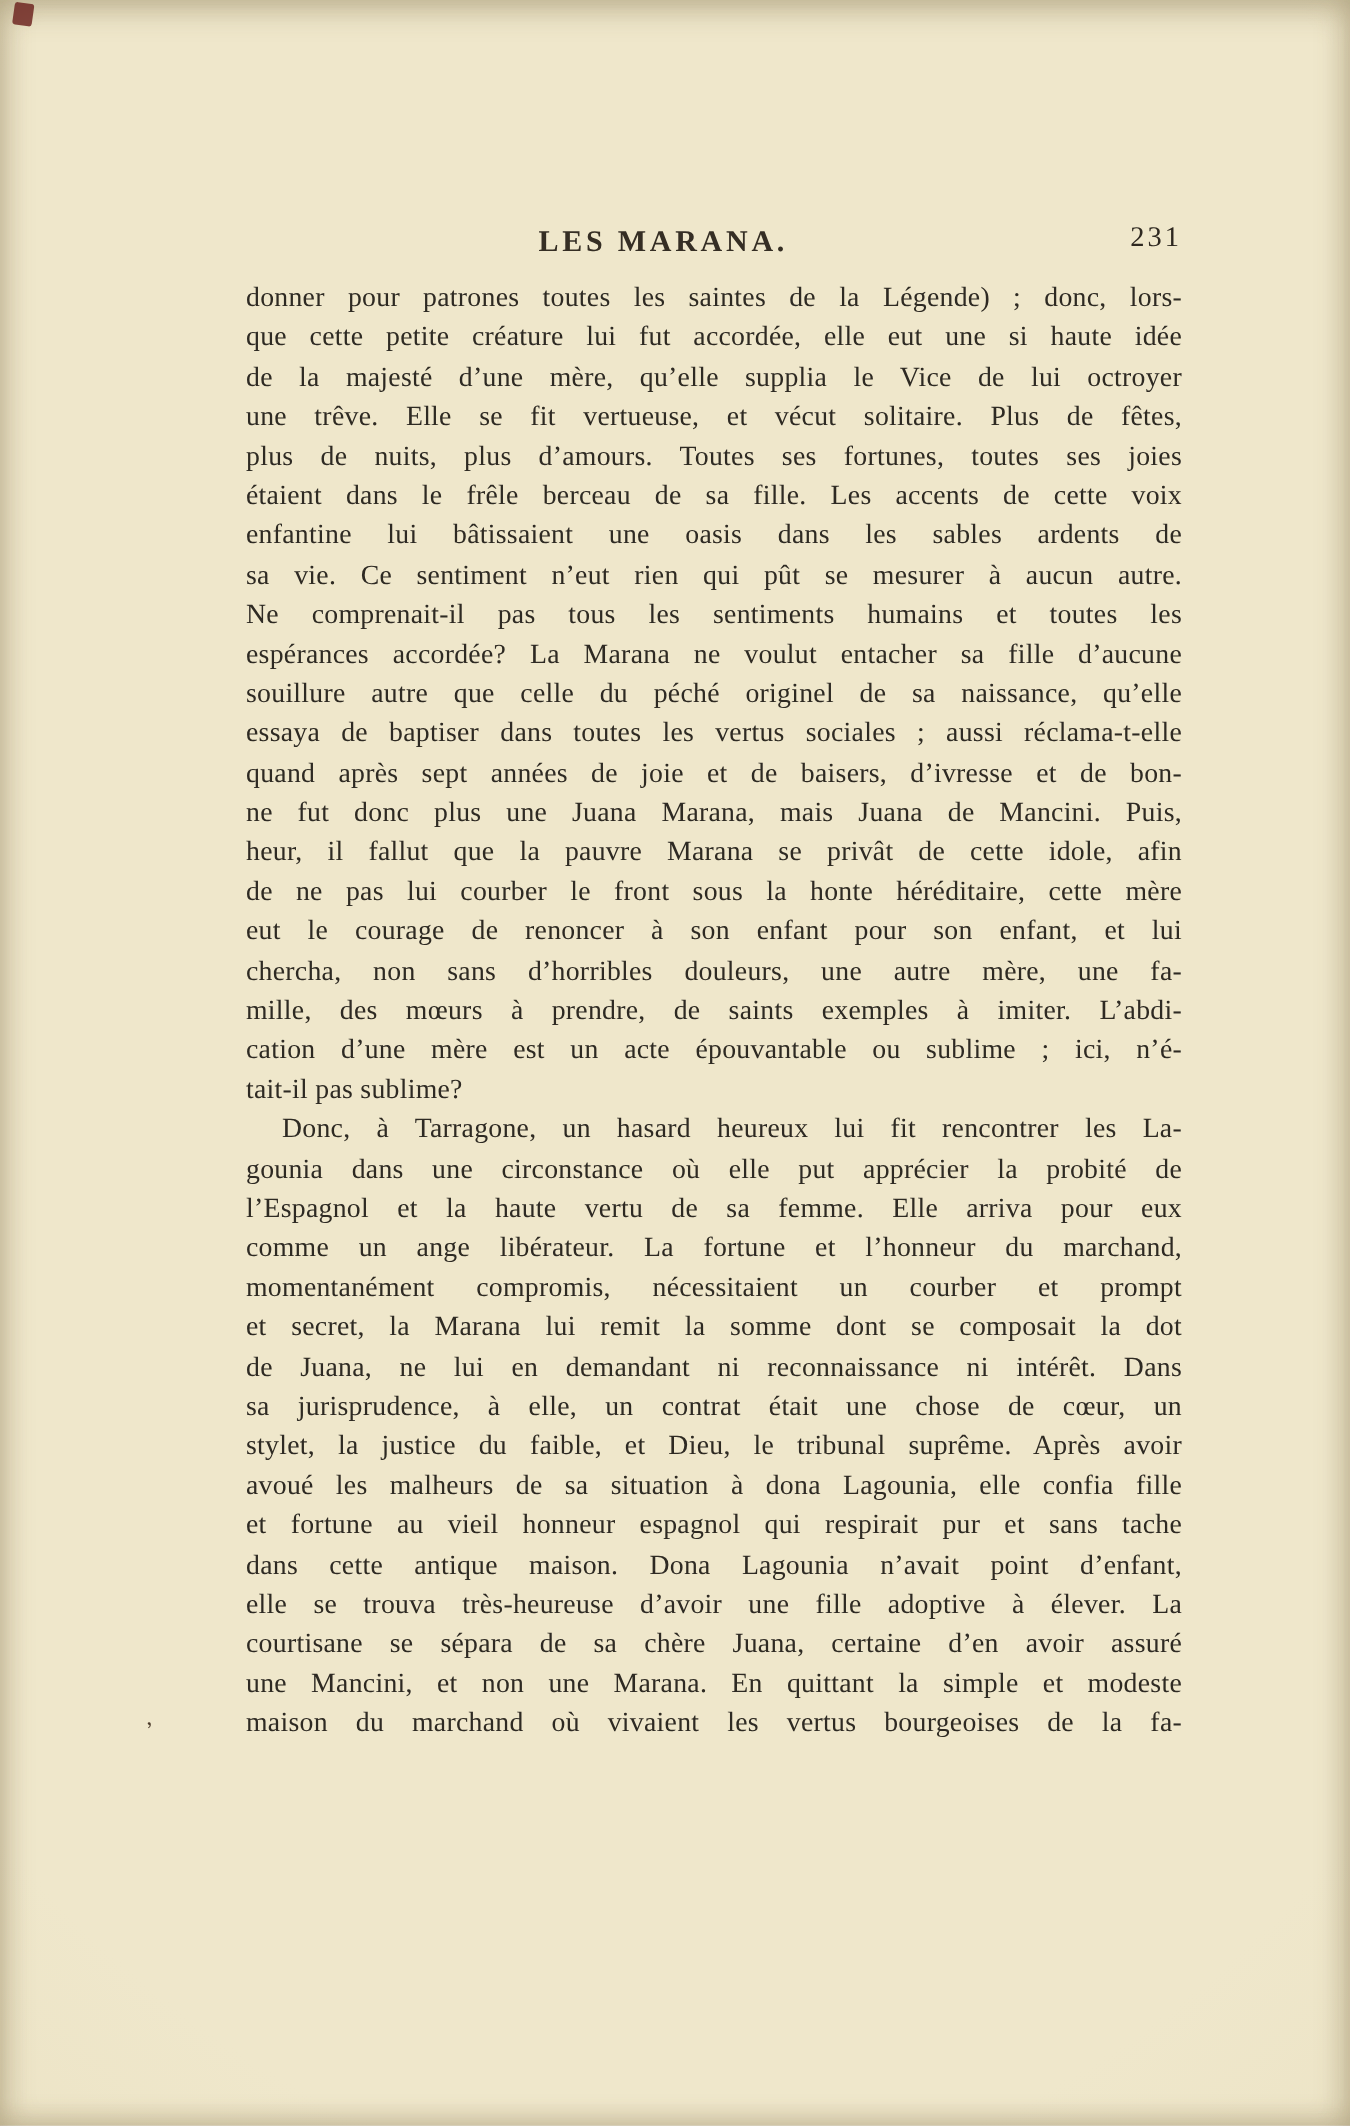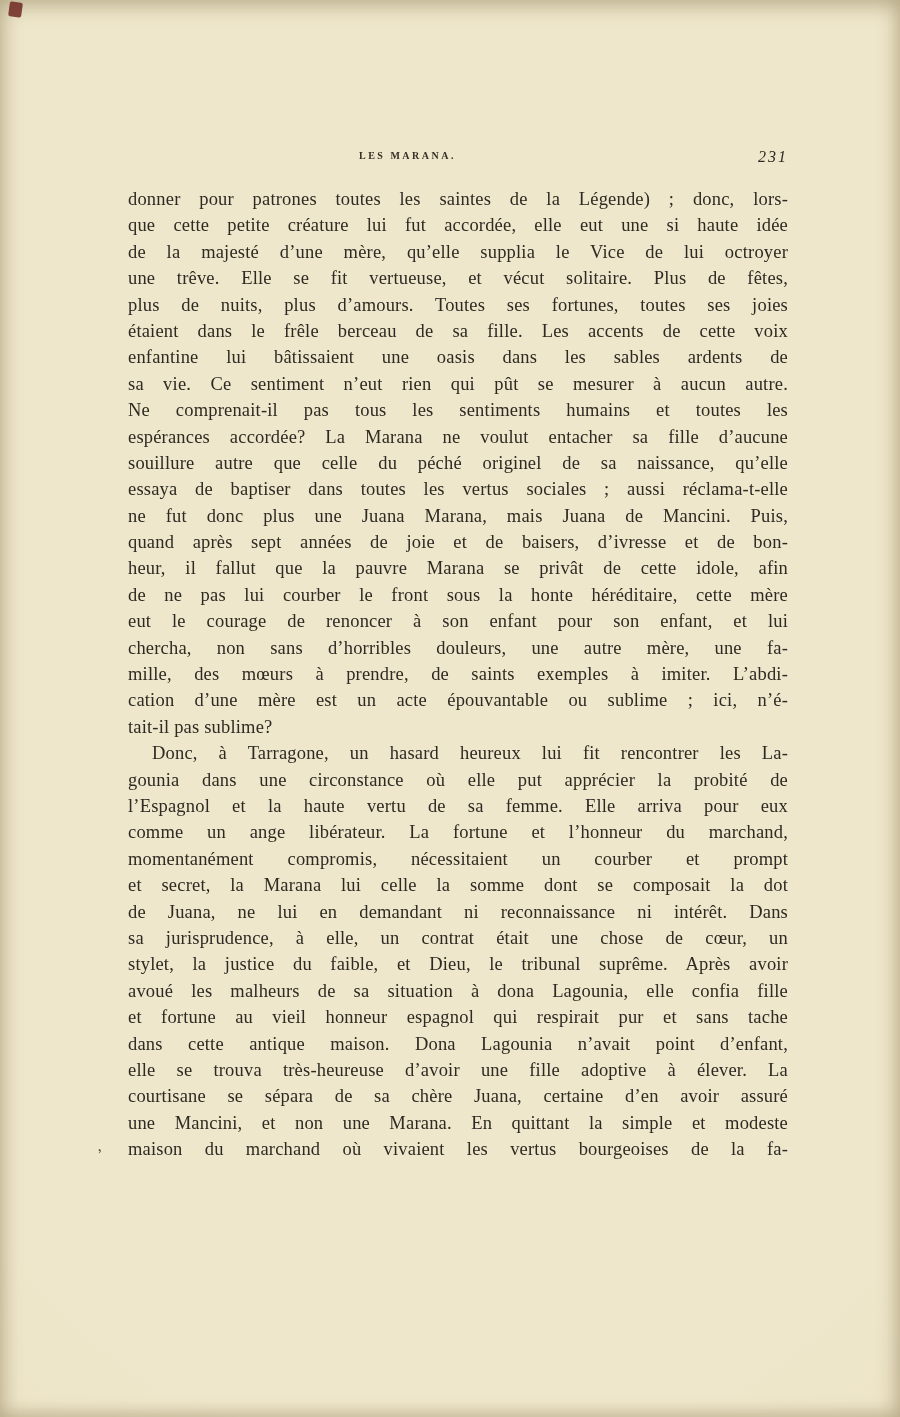--- a/index.html
+++ b/index.html
@@ -45,50 +45,50 @@
     top: 148px;
     left: 128px;
     width: 660px;
     height: 24px;
     color: #30291f;
   }
   .running-title {
     position: absolute;
     left: 231px;
     top: 2px;
-    font-size: 10px;
+    font-size: 20px;
     letter-spacing: 2.5px;
     font-weight: bold;
     color: #352e24;
   }
   .page-number {
     position: absolute;
     right: 0;
     top: 0;
-    font-size: 16px;
+    font-size: 19px;
     letter-spacing: 2px;
     color: #2e2820;
-    font-style: italic;
   }
   .text-block {
     position: absolute;
     top: 186px;
     left: 128px;
     width: 660px;
     font-size: 18.5px;
     line-height: 26.4px;
     color: #2e2a23;
     letter-spacing: 0.01em;
   }
   .line {
     text-align: justify;
     text-align-last: justify;
     white-space: normal;
     height: 26.4px;
     overflow: visible;
+    margin-left: 36px;
   }
   .line.indent {
     text-indent: 24px;
     font-family: Liberation Serif, serif;
   }
   .line.para-end {
     text-align-last: left;
   }
 </style>
 </head>
@@ -109,35 +109,35 @@
       <div class="line">de la majesté d’une mère, qu’elle supplia le Vice de lui octroyer</div>
       <div class="line">une trêve. Elle se fit vertueuse, et vécut solitaire. Plus de fêtes,</div>
       <div class="line">plus de nuits, plus d’amours. Toutes ses fortunes, toutes ses joies</div>
       <div class="line">étaient dans le frêle berceau de sa fille. Les accents de cette voix</div>
       <div class="line">enfantine lui bâtissaient une oasis dans les sables ardents de</div>
       <div class="line">sa vie. Ce sentiment n’eut rien qui pût se mesurer à aucun autre.</div>
       <div class="line">Ne comprenait-il pas tous les sentiments humains et toutes les</div>
       <div class="line">espérances accordée? La Marana ne voulut entacher sa fille d’aucune</div>
       <div class="line">souillure autre que celle du péché originel de sa naissance, qu’elle</div>
       <div class="line">essaya de baptiser dans toutes les vertus sociales ; aussi réclama-t-elle</div>
+      <div class="line">quand après sept années de joie et de baisers, d’ivresse et de bon-</div>
       <div class="line">ne fut donc plus une Juana Marana, mais Juana de Mancini. Puis,</div>
-      <div class="line">quand après sept années de joie et de baisers, d’ivresse et de bon-</div>
       <div class="line">heur, il fallut que la pauvre Marana se privât de cette idole, afin</div>
       <div class="line">de ne pas lui courber le front sous la honte héréditaire, cette mère</div>
       <div class="line">eut le courage de renoncer à son enfant pour son enfant, et lui</div>
       <div class="line">chercha, non sans d’horribles douleurs, une autre mère, une fa-</div>
       <div class="line">mille, des mœurs à prendre, de saints exemples à imiter. L’abdi-</div>
       <div class="line">cation d’une mère est un acte épouvantable ou sublime ; ici, n’é-</div>
       <div class="line para-end">tait-il pas sublime?</div>
       <div class="line indent">Donc, à Tarragone, un hasard heureux lui fit rencontrer les La-</div>
       <div class="line">gounia dans une circonstance où elle put apprécier la probité de</div>
       <div class="line">l’Espagnol et la haute vertu de sa femme. Elle arriva pour eux</div>
       <div class="line">comme un ange libérateur. La fortune et l’honneur du marchand,</div>
       <div class="line">momentanément compromis, nécessitaient un courber et prompt</div>
-      <div class="line">et secret, la Marana lui celle la somme dont se composait la dot</div>
+      <div class="line">et secret, la Marana lui remit la somme dont se composait la dot</div>
       <div class="line">de Juana, ne lui en demandant ni reconnaissance ni intérêt. Dans</div>
       <div class="line">sa jurisprudence, à elle, un contrat était une chose de cœur, un</div>
       <div class="line">stylet, la justice du faible, et Dieu, le tribunal suprême. Après avoir</div>
       <div class="line">avoué les malheurs de sa situation à dona Lagounia, elle confia fille</div>
       <div class="line">et fortune au vieil honneur espagnol qui respirait pur et sans tache</div>
       <div class="line">dans cette antique maison. Dona Lagounia n’avait point d’enfant,</div>
       <div class="line">elle se trouva très-heureuse d’avoir une fille adoptive à élever. La</div>
       <div class="line">courtisane se sépara de sa chère Juana, certaine d’en avoir assuré</div>
       <div class="line">une Mancini, et non une Marana. En quittant la simple et modeste</div>
       <div class="line">maison du marchand où vivaient les vertus bourgeoises de la fa-</div>

